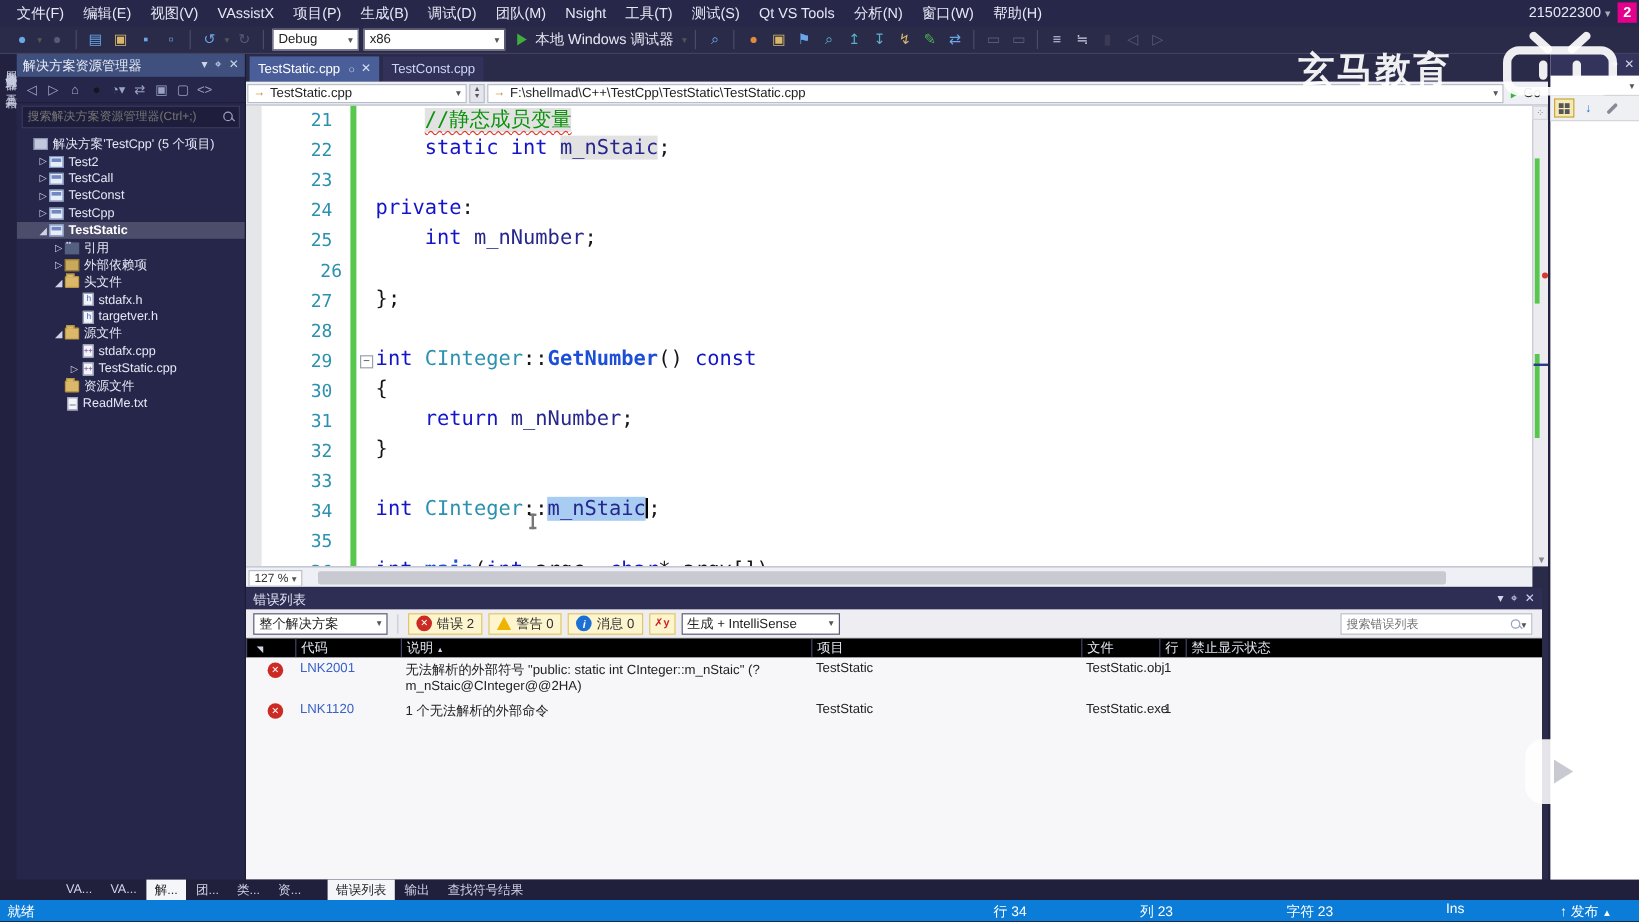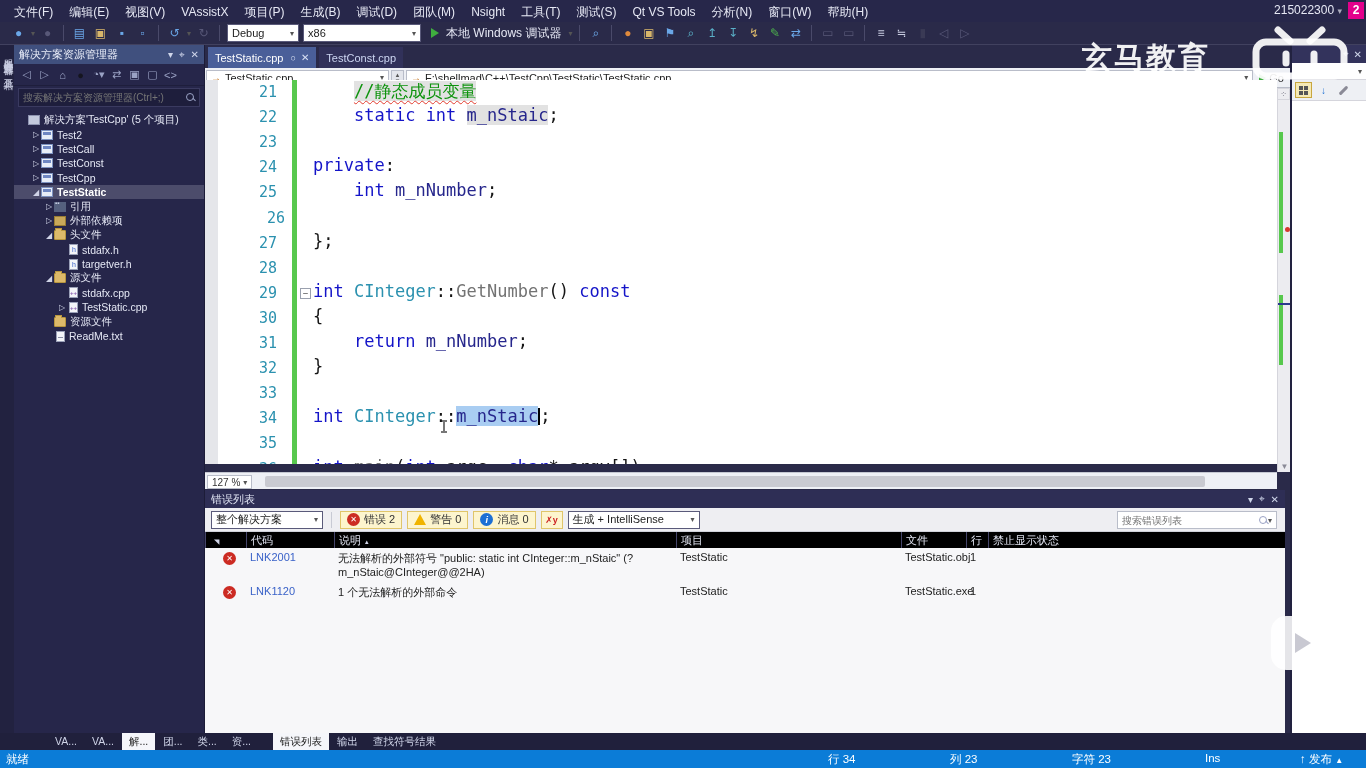--- a/index.html
+++ b/index.html
@@ -75,31 +75,31 @@
   .etab .tx { font-size:10px; margin-left:5px; color:#d8e0f4; }
 
   .navbar { position:absolute; left:0; top:23px; right:0; height:20px; background:#eef0f5; border-bottom:1px solid #b9bdc9; display:flex; align-items:center; }
   .navbox { height:16px; background:#fff; border:1px solid #b9bdc9; display:flex; align-items:center; font-size:11px; color:#222; padding:0 4px; }
   .oarrow { color:#c87b2a; font-weight:bold; font-size:10px; margin-right:4px; }
   .spinner { width:13px; height:16px; border:1px solid #b9bdc9; background:#e4e6ec; margin-left:2px;
              display:flex; flex-direction:column; align-items:center; justify-content:center; font-size:6px; color:#555; line-height:6px; }
   .go-btn { display:flex; align-items:center; font-size:11px; color:#222; margin-left:6px; }
   .go-tri { width:0; height:0; border-left:7px solid #3fae3f; border-top:4px solid transparent; border-bottom:4px solid transparent; margin-right:3px; }
 
-  .codearea { position:absolute; left:0; top:35px; width:1072px; height:384px; background:#fff; overflow:hidden; }
+  .codearea { position:absolute; left:0; top:43px; width:1072px; height:384px; background:#fff; overflow:hidden; }
   .bpmargin { position:absolute; left:0; top:0; width:13px; height:100%; background:#e5e6ea; }
   .greenbar { position:absolute; left:87px; top:0; width:5px; height:100%; background:#57c84d; }
   .cl { position:absolute; left:0; right:0; height:25.1px; }
   .ln { position:absolute; left:0; top:0; width:72px; text-align:right; color:#2b91af;
         font:15px "DejaVu Sans Mono","Liberation Mono",monospace; line-height:25.1px; }
   .codetext { position:absolute; left:108px; top:0; white-space:pre; line-height:25.1px;
         font:17px "DejaVu Sans Mono","Liberation Mono",monospace; color:#151515; }
   .fold { position:absolute; left:95px; top:7px; width:11px; height:11px; border:1px solid #9aa0ae; background:#fff;
           font:9px/9px "DejaVu Sans Mono",monospace; color:#555; text-align:center; }
-  .kw { color:#1414c8; } .ty { color:#2b91af; } .fn { color:#737373; } .id { color:#26268c; }
+  .kw { color:#1414c8; } .ty { color:#2b91af; } .fn { color:#1d4ed8;font-weight:bold; } .id { color:#26268c; }
   .cm { color:#0d930d; }
   .hl { background:#e2e2e2; }
   .sq { text-decoration:underline wavy #e23b2e 1px; text-underline-offset:3px; }
   .selw { background:#a9cdf2; }
   .caretbar { display:inline-block; width:2px; height:17px; background:#000; vertical-align:-3px; }
   .ibeam { position:absolute; width:2px; height:13px; background:#777; }
   .ibeam::before,.ibeam::after { content:""; position:absolute; left:-2px; width:6px; height:2px; background:#777; }
   .ibeam::after { bottom:0; }
 
   .vscroll { position:absolute; right:0; top:43px; width:13px; height:384px; background:#ececf0; border-left:1px solid #d5d5dc; }

